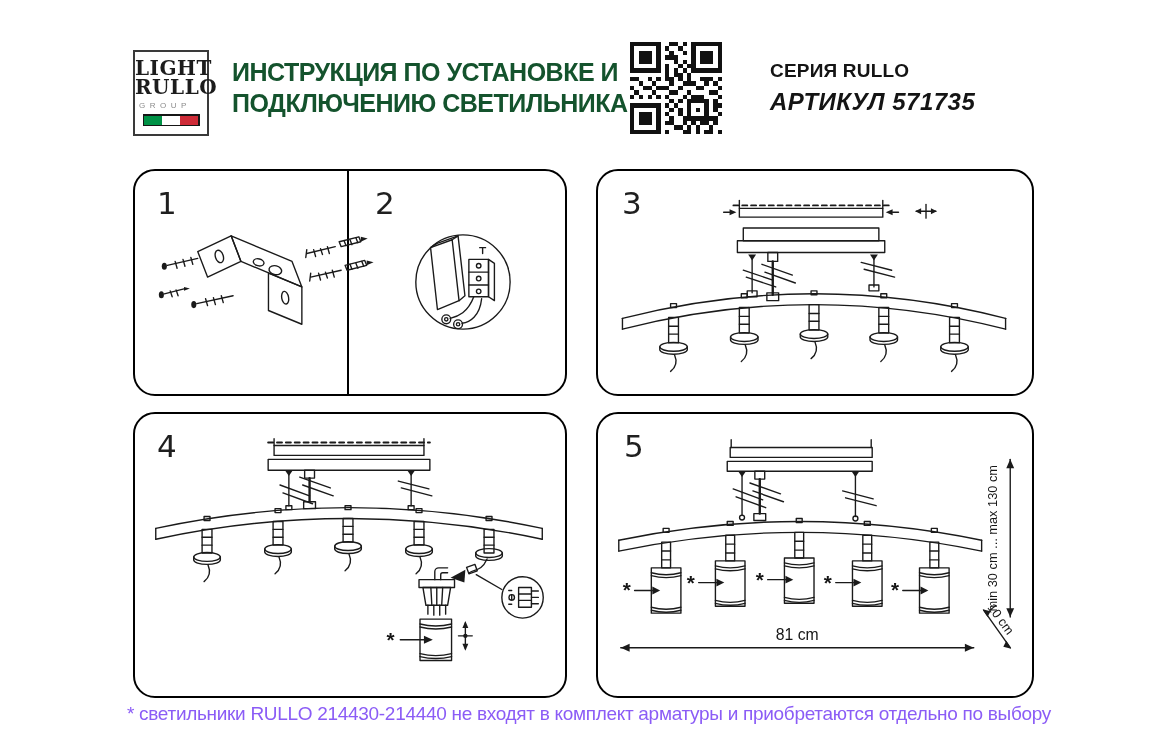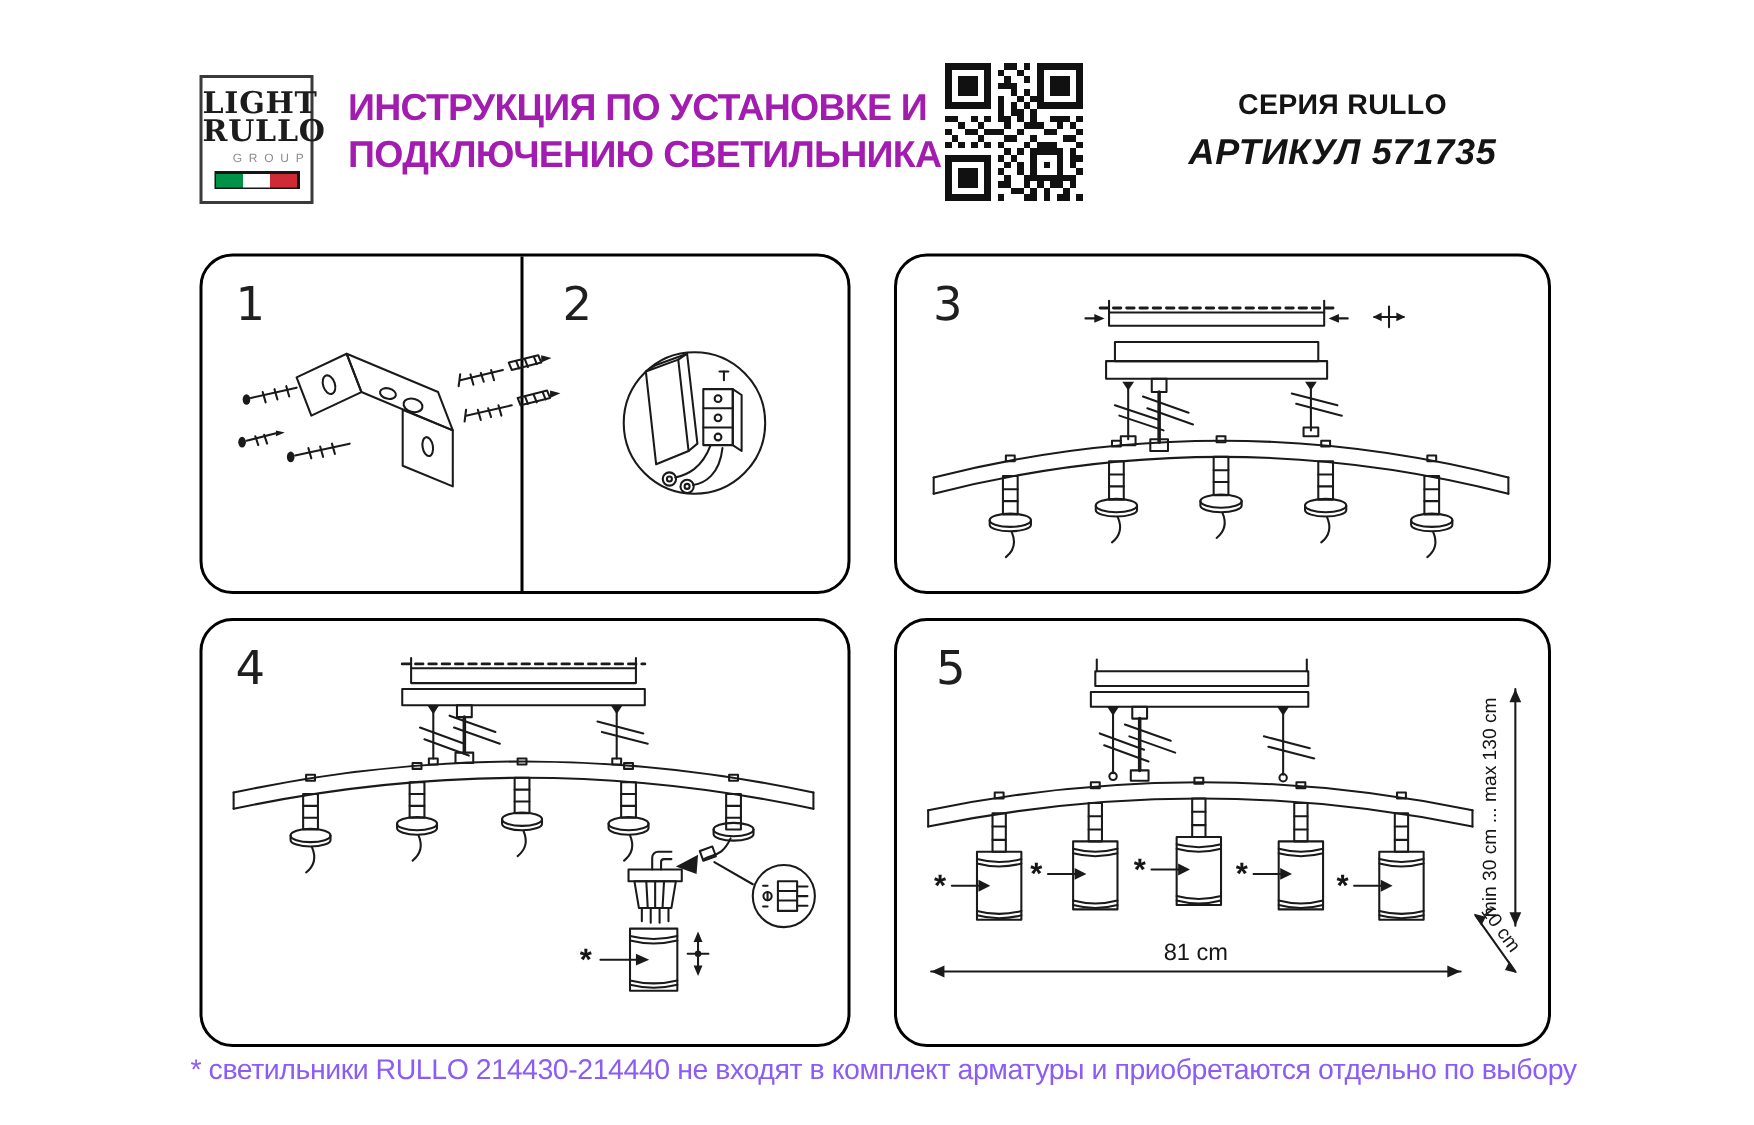--- a/index.html
+++ b/index.html
@@ -1,29 +1,29 @@
 <!DOCTYPE html>
 <html><head>
 <meta charset="utf-8">
 <style>
   html,body{margin:0;padding:0;background:#fff;}
   body{width:1169px;height:750px;position:relative;font-family:"Liberation Sans",sans-serif;color:#111;overflow:hidden;}
   .abs{position:absolute;}
 
   
-  .logo-box{left:133px;top:50px;width:76px;height:86px;border:2px solid #3a3a3a;text-align:right;box-sizing:border-box;padding-top:7px;background:#fff;}
+  .logo-box{left:133px;top:50px;width:76px;height:86px;border:2px solid #3a3a3a;text-align:left;box-sizing:border-box;padding-top:7px;background:#fff;}
   .logo-word{font-family:"DejaVu Serif","Liberation Serif",serif;font-weight:bold;font-size:20px;line-height:19px;letter-spacing:.5px;color:#1c1c1c;}
   .logo-group{font-size:8px;letter-spacing:4.5px;color:#8c8c8c;margin-top:4px;text-indent:4px;}
   .flag{width:54px;height:9px;background:#161616;margin:4px auto 0;padding:1.5px;display:flex;box-sizing:content-box;}
   .flag span{flex:1;height:100%;}
   .flag .g{background:#009246;}.flag .w{background:#ffffff;}.flag .r{background:#ce2b37;}
 
-  .main-title{left:232px;top:57px;font-weight:bold;font-size:25px;line-height:31px;letter-spacing:-.5px;color:#a21caf;}
+  .main-title{left:232px;top:57px;font-weight:bold;font-size:25px;line-height:31px;letter-spacing:-.5px;color:#14532d;}
   .qr{left:630px;top:42px;width:92px;height:92px;}
-  .series-block{left:770px;top:60px;width:250px;text-align:center;}
+  .series-block{left:770px;top:60px;width:250px;text-align:left;}
   .series{font-weight:bold;font-size:19px;letter-spacing:.2px;color:#141414;}
   .article{font-weight:bold;font-size:24px;letter-spacing:.5px;margin-top:6px;color:#141414;font-style:italic;}
 
   
   .box{border:2px solid #000;border-radius:22px;background:#fff;box-sizing:border-box;}
   .boxA{left:133px;top:169px;width:434px;height:227px;}
   .boxB{left:596px;top:169px;width:438px;height:227px;}
   .boxC{left:133px;top:412px;width:434px;height:286px;}
   .boxD{left:596px;top:412px;width:438px;height:286px;}
   .divider{left:212px;top:0;bottom:0;width:0;border-left:2px solid #000;}

